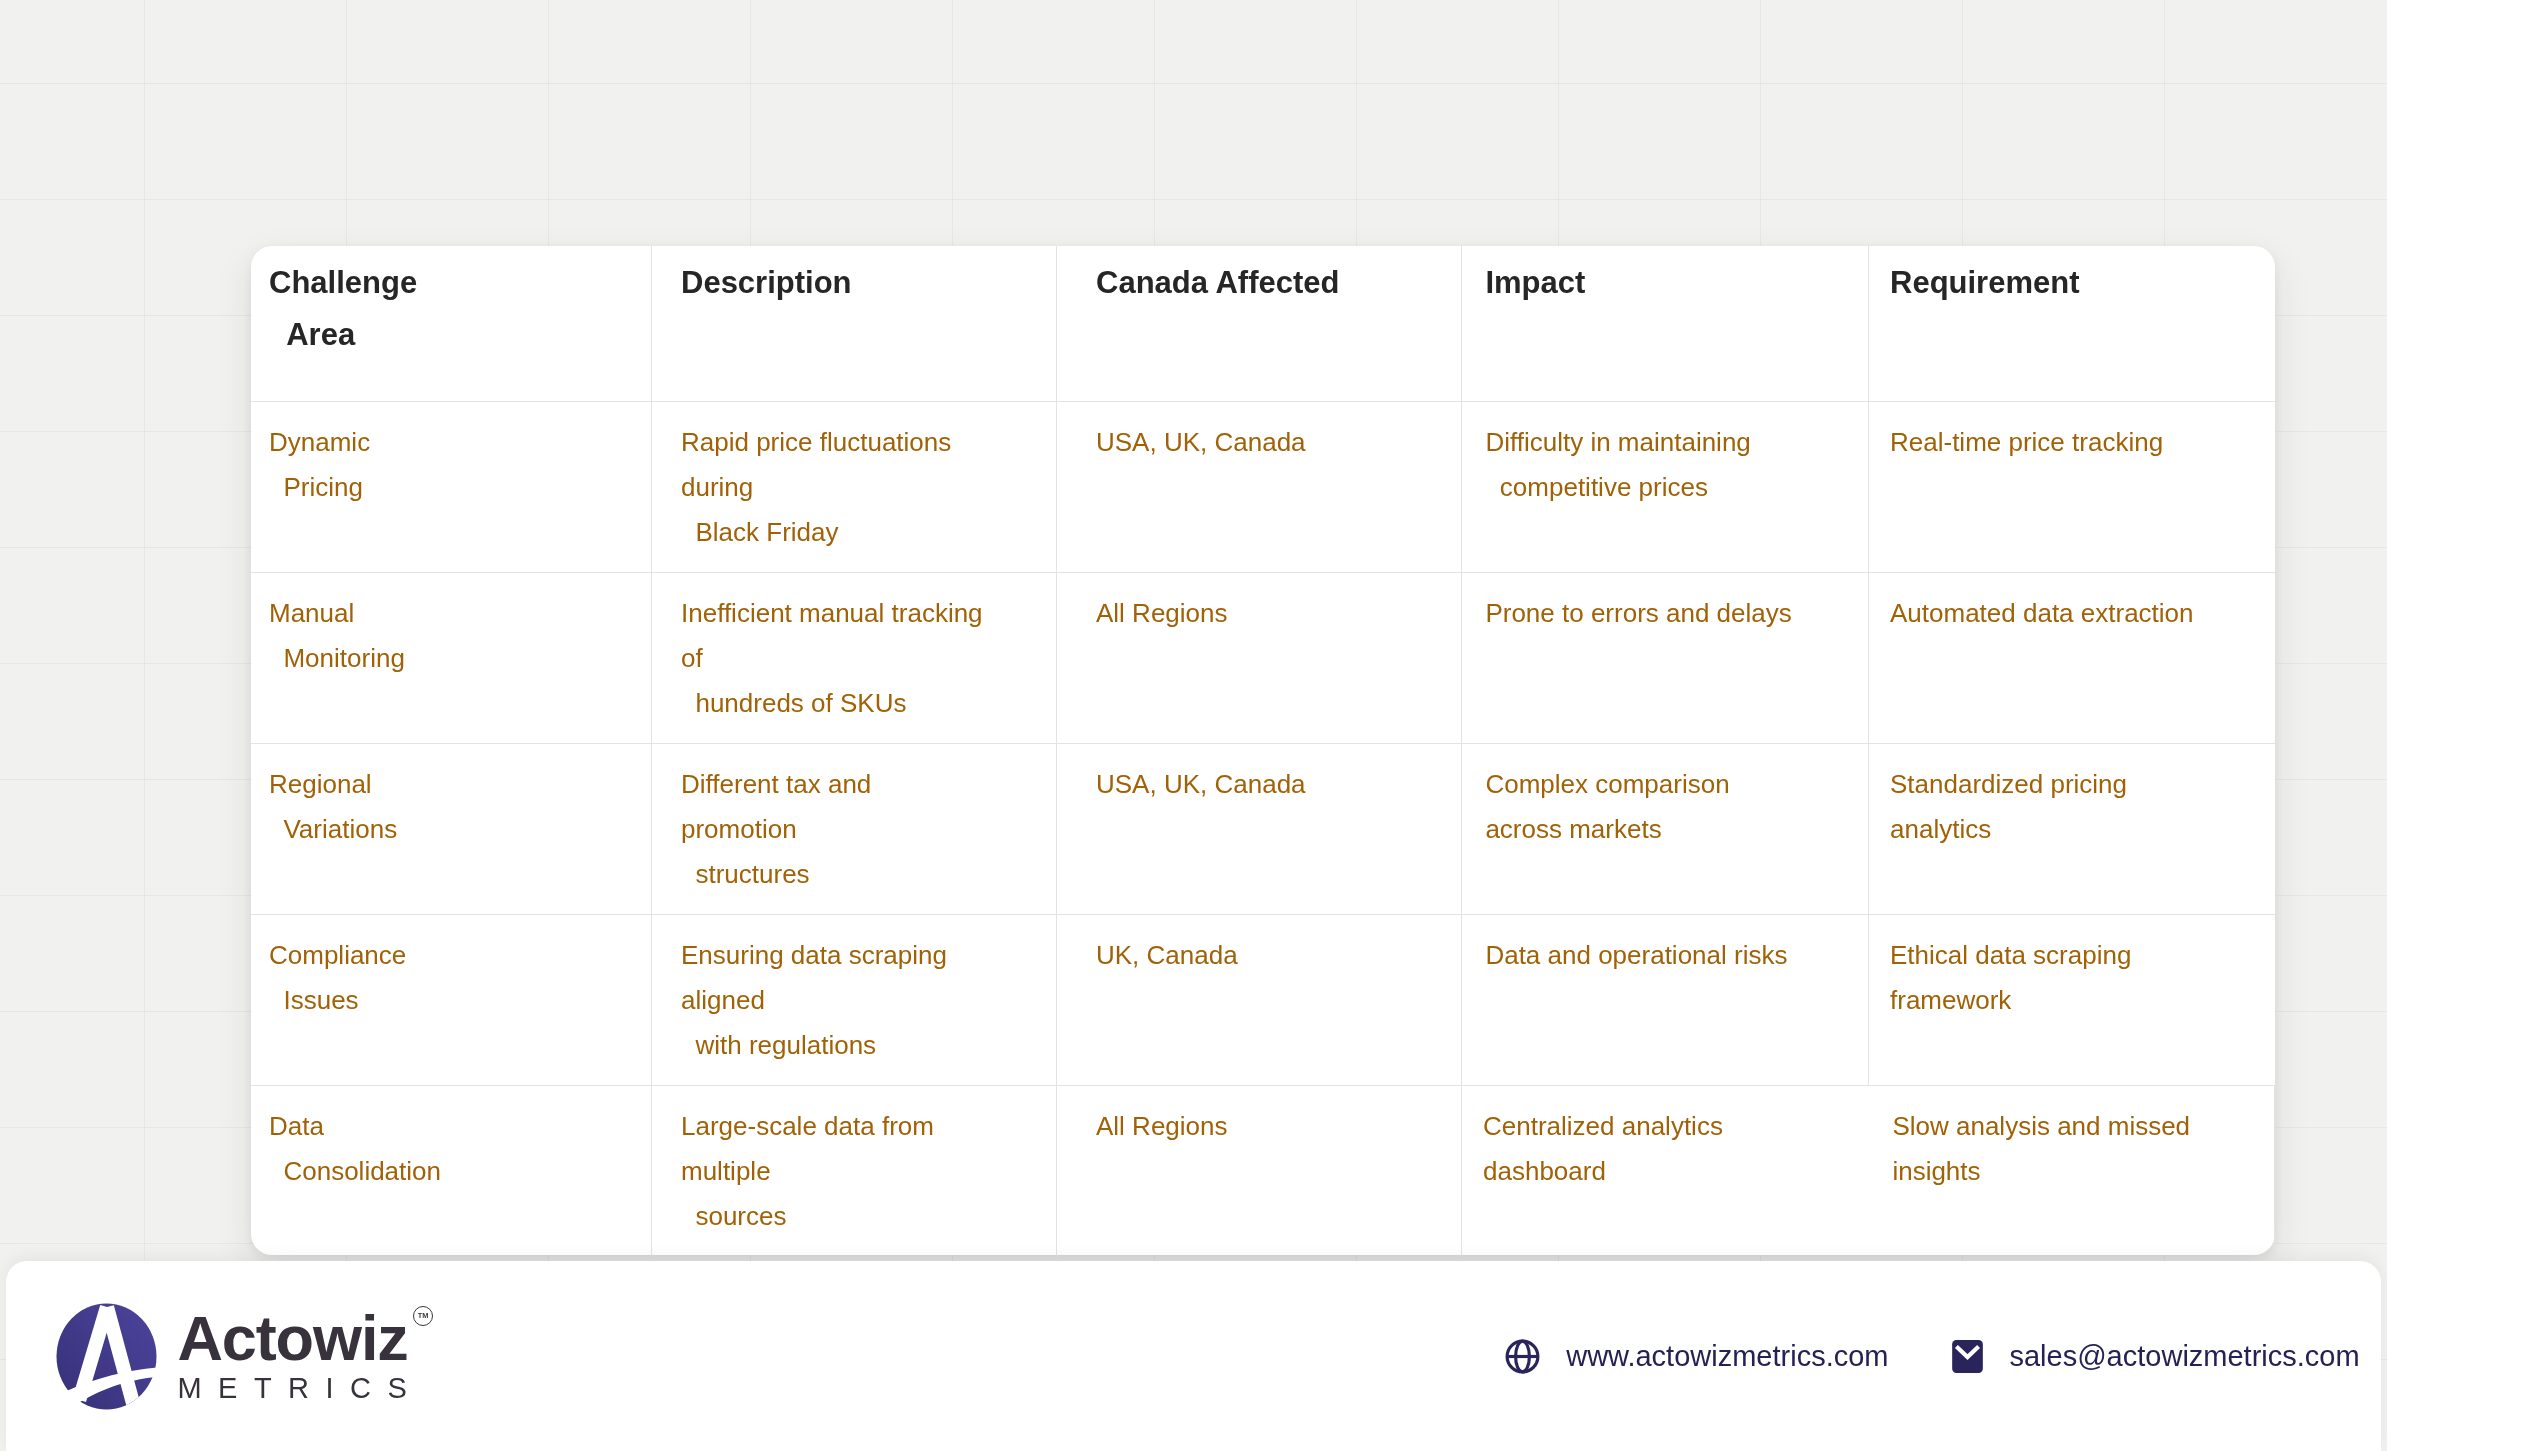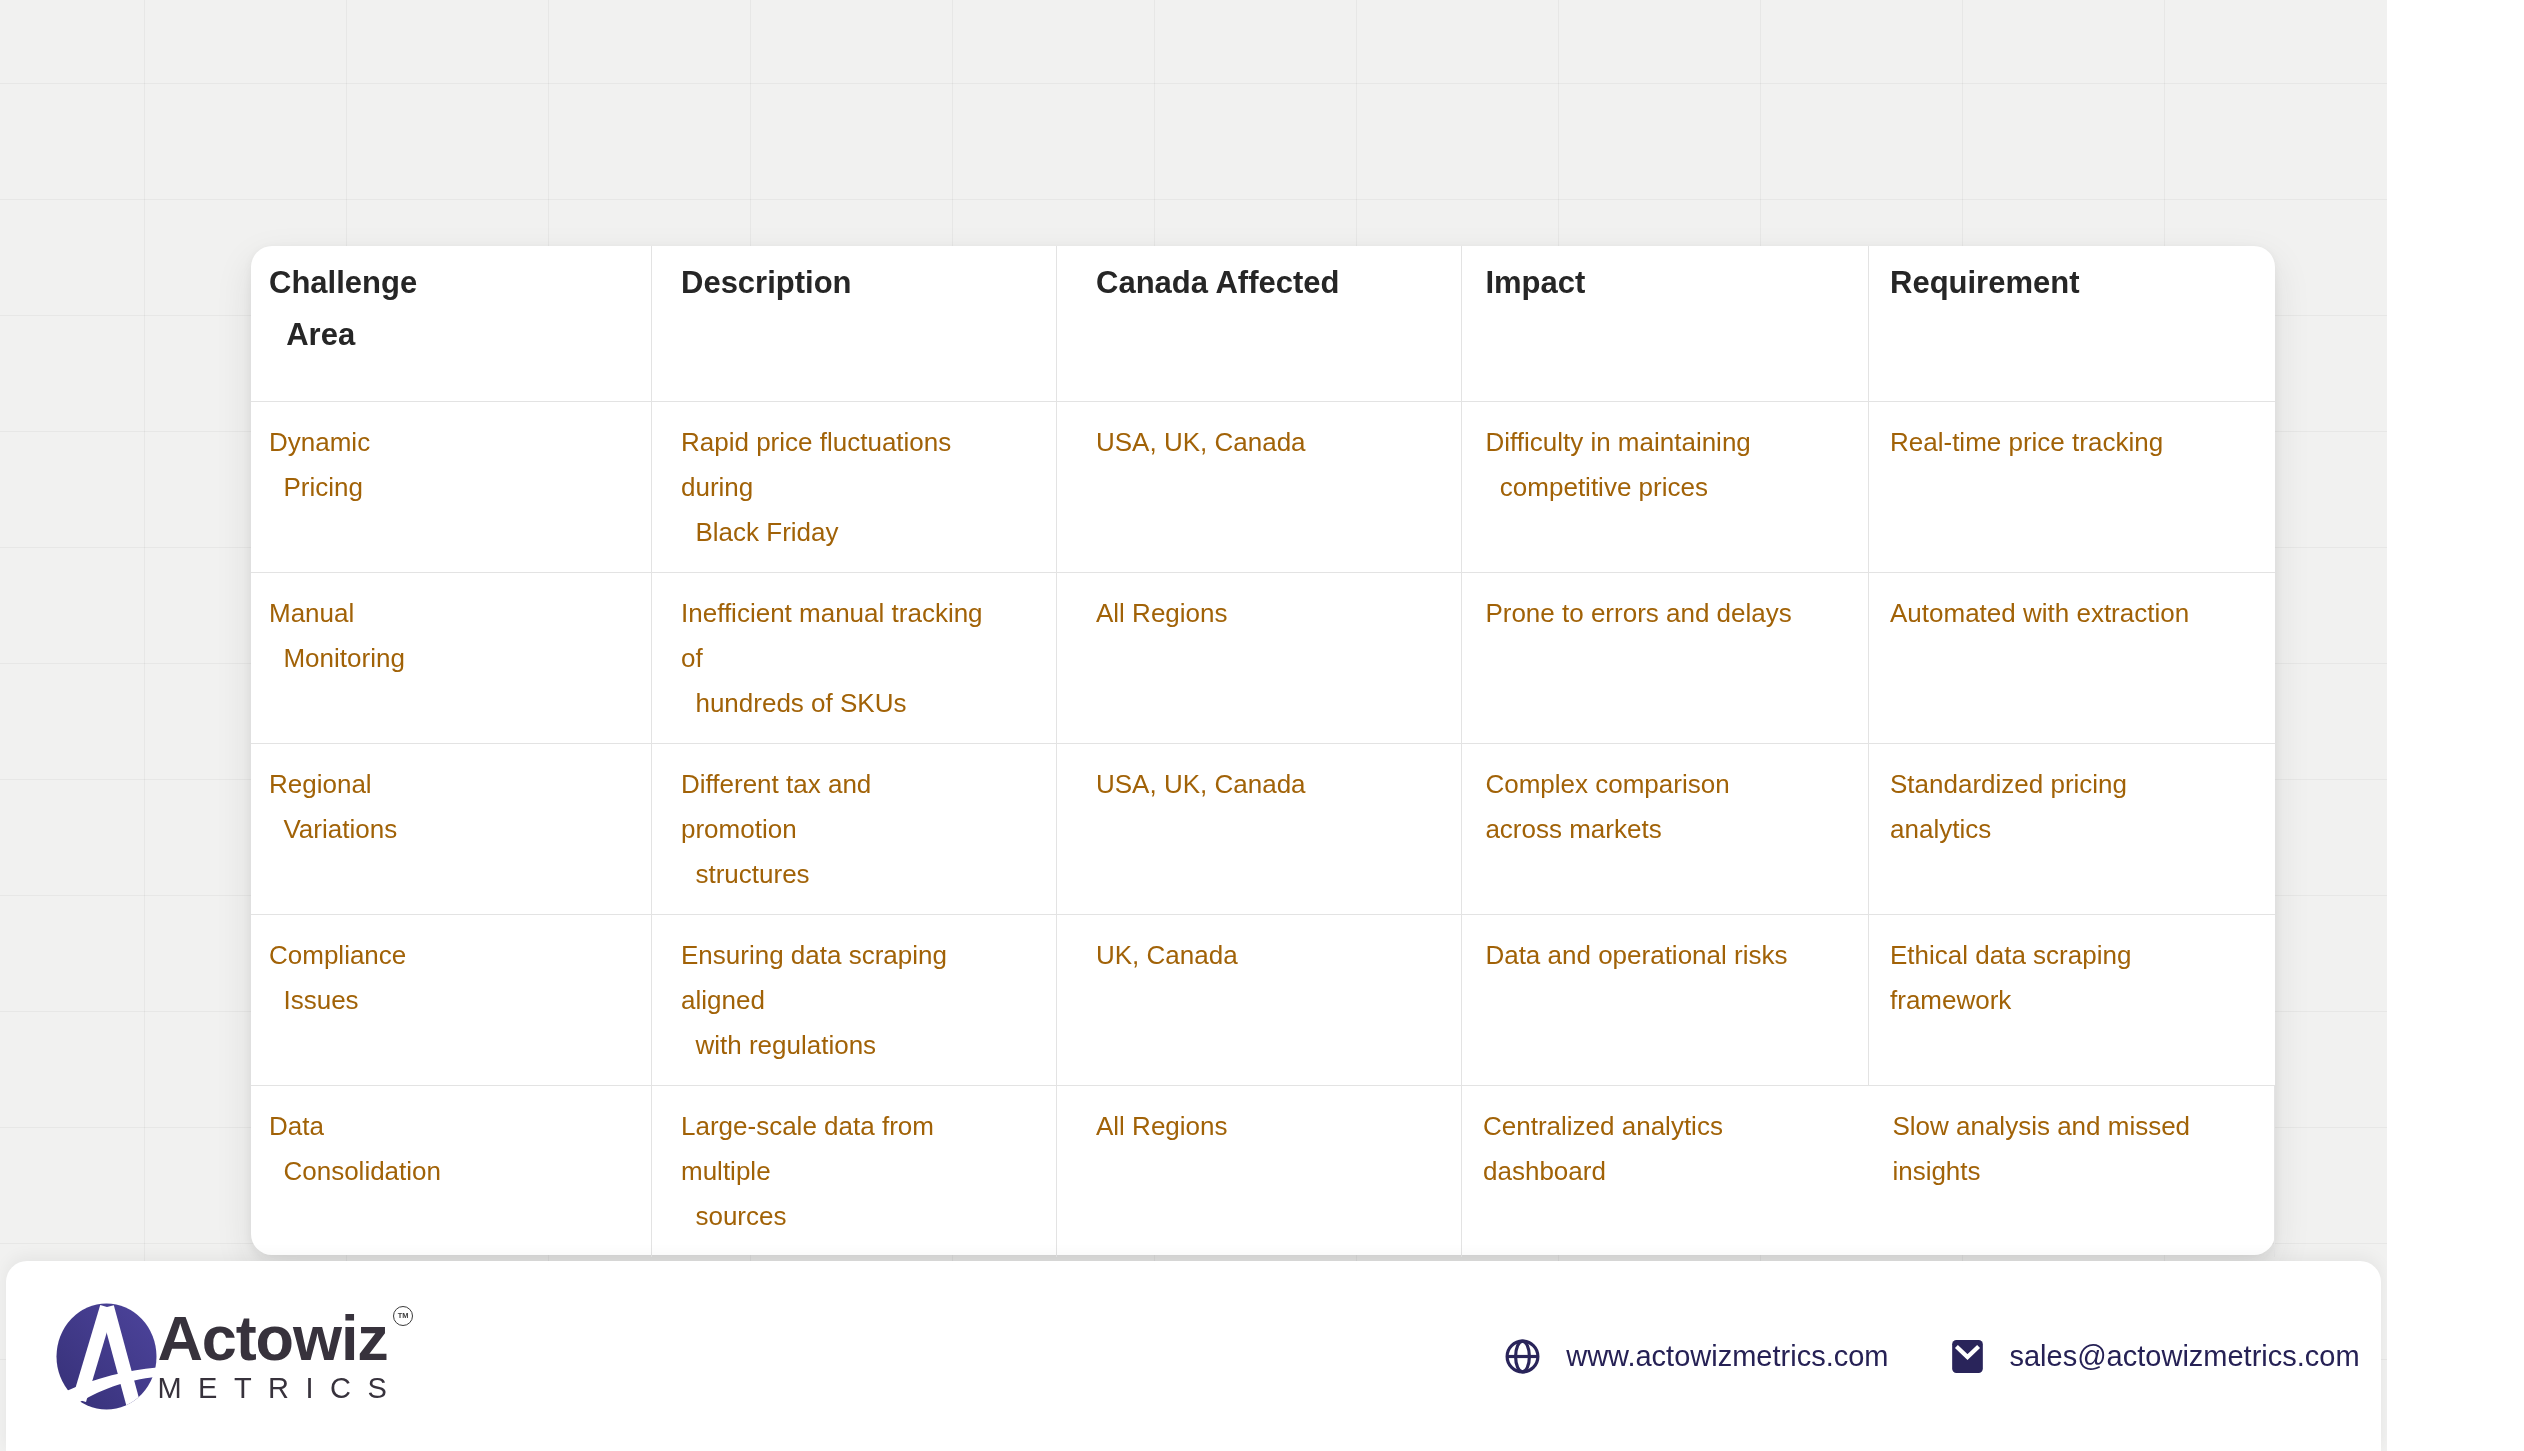--- a/index.html
+++ b/index.html
@@ -51,21 +51,21 @@
   
   .footer{
     position:absolute;left:6.4px;right:6.4px;top:1261px;height:191px;
     background:#ffffff;border-radius:21px 21px 0 0;
     box-shadow:0 -4.3px 16px rgba(0,0,0,0.05);
     display:flex;align-items:center;justify-content:space-between;
     padding:0 21px 0 50px;box-sizing:border-box;
   }
   .brand{display:flex;align-items:center;}
   .brand-mark{width:101px;height:113px;flex:0 0 auto;}
-  .brand-text{position:relative;}
+  .brand-text{margin-left:20px;position:relative;}
   .brand-name{
     font-size:63px;font-weight:700;color:#37323c;letter-spacing:-1.1px;line-height:58px;
     display:inline-block;
   }
   .tm-badge{
     display:inline-block;vertical-align:top;
     width:18px;height:18px;border:1.6px solid #3a3a3a;border-radius:50%;
     font-size:7.4px;font-weight:700;color:#3a3a3a;text-align:center;line-height:18px;
     margin-left:5.3px;margin-top:-3.2px;
   }
@@ -101,21 +101,21 @@
   competitive prices</div>
     <div class="cell bcell c4 lastcol">Real-time price tracking</div>
 
     <div class="cell bcell c0">Manual
   Monitoring</div>
     <div class="cell bcell c1">Inefficient manual tracking
 of
   hundreds of SKUs</div>
     <div class="cell bcell c2">All Regions</div>
     <div class="cell bcell c3">Prone to errors and delays</div>
-    <div class="cell bcell c4 lastcol">Automated with extraction</div>
+    <div class="cell bcell c4 lastcol">Automated data extraction</div>
 
     <div class="cell bcell c0">Regional
   Variations</div>
     <div class="cell bcell c1">Different tax and
 promotion
   structures</div>
     <div class="cell bcell c2">USA, UK, Canada</div>
     <div class="cell bcell c3">Complex comparison
 across markets</div>
     <div class="cell bcell c4 lastcol">Standardized pricing

